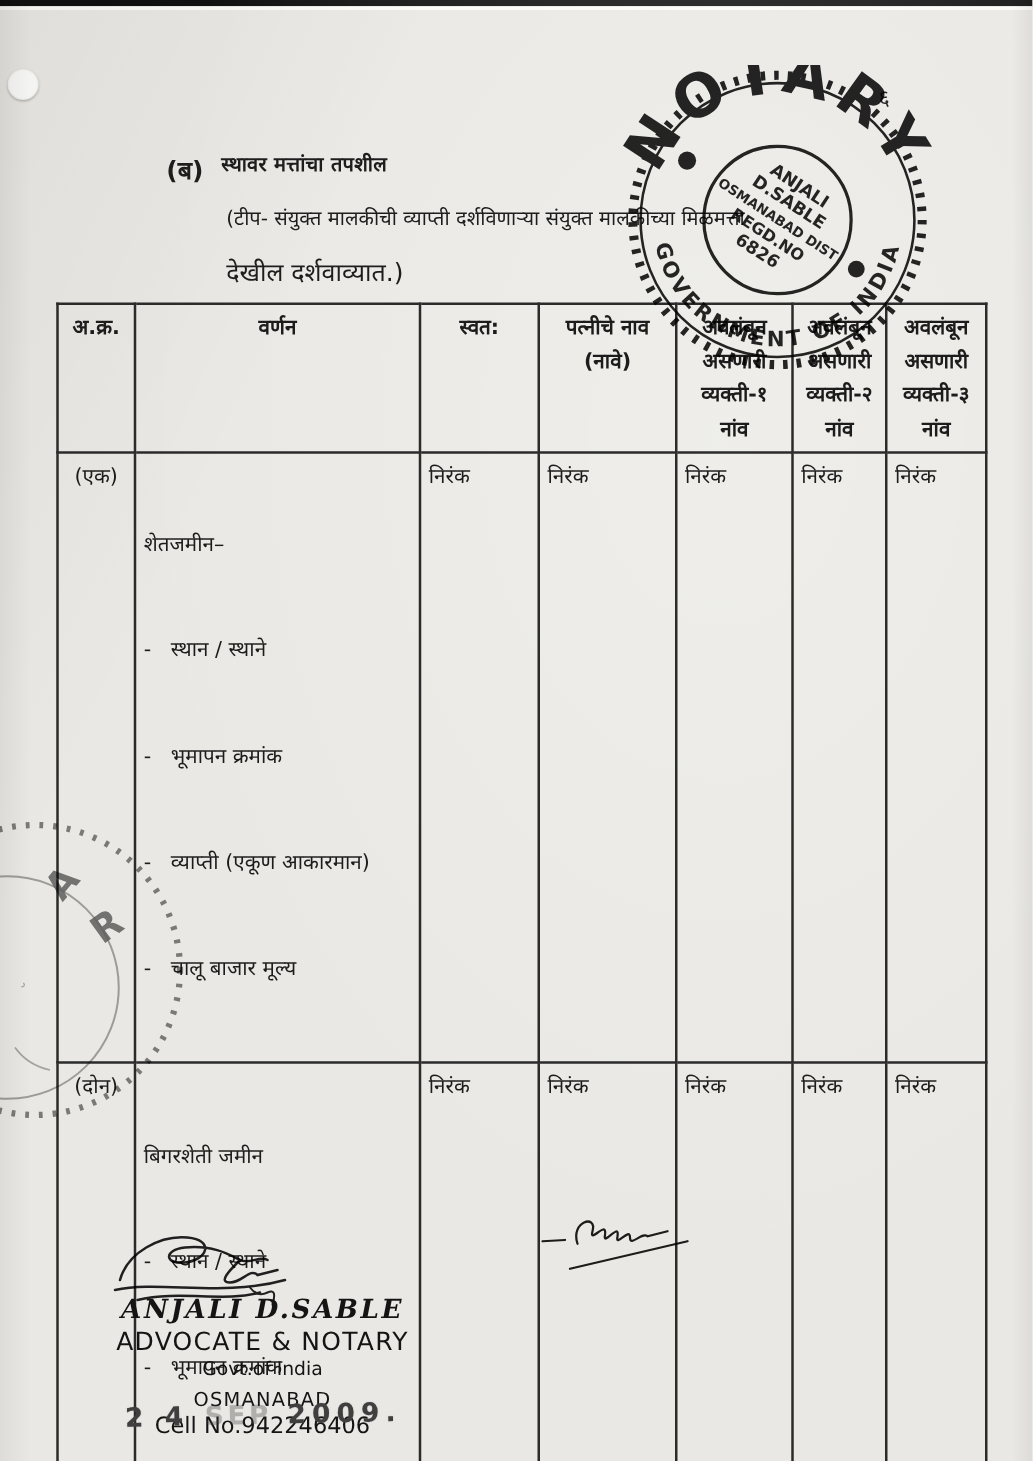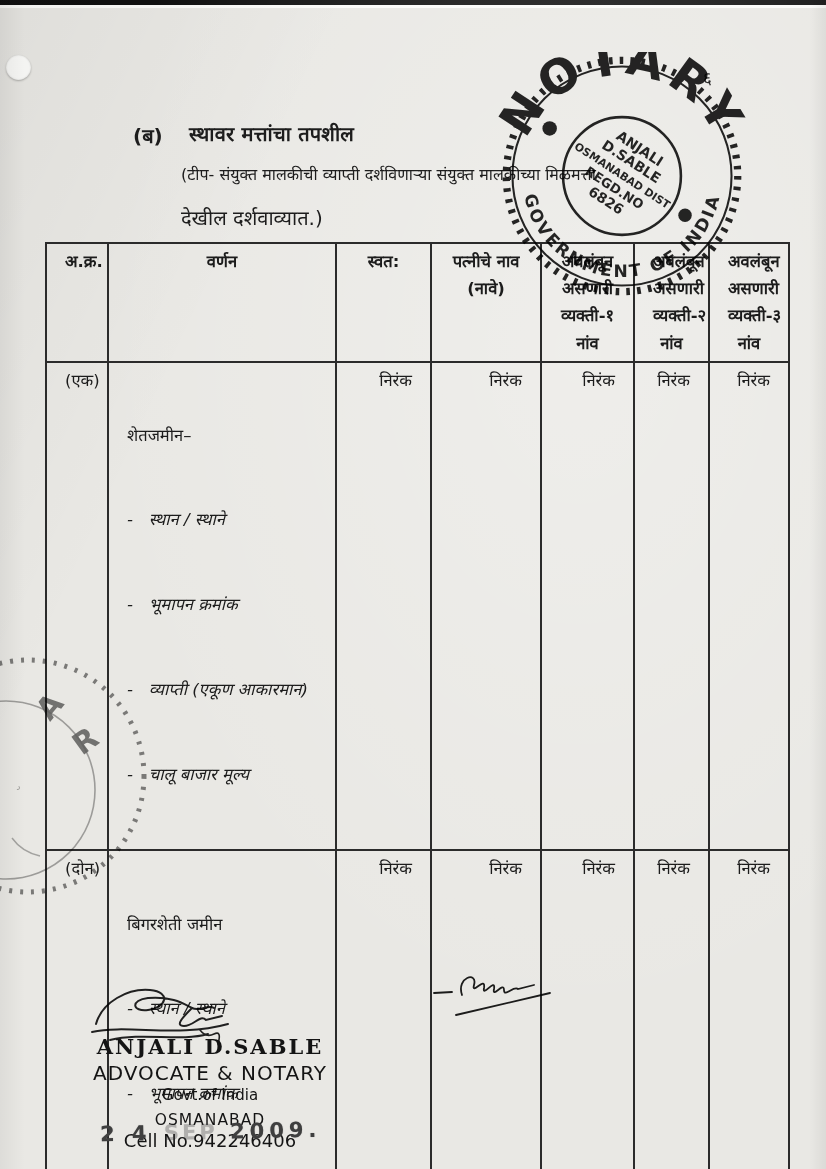--- a/index.html
+++ b/index.html
@@ -21,53 +21,53 @@
       radial-gradient(ellipse at 70% 30%,rgba(255,255,255,.25),rgba(0,0,0,0) 60%);
   }
   .hole-punch{
     position:absolute;left:6px;top:55px;width:25px;height:25px;border-radius:50%;
     background:#fdfdfb;box-shadow:0 1px 2px rgba(0,0,0,.25), inset 0 0 2px rgba(0,0,0,.15);
   }
   .page-number{position:absolute;left:703px;top:66px;font-size:17px;color:#2a2a2a;}
 
   
   .sec-label{position:absolute;left:133px;top:122px;font-size:20px;font-weight:600;}
-  .sec-title{position:absolute;left:189px;top:120px;font-size:20px;font-weight:700;letter-spacing:.2px;}
+  .sec-title{position:absolute;left:177px;top:120px;font-size:16px;font-weight:700;letter-spacing:.2px;}
   .note-1{position:absolute;left:181px;top:163px;font-size:16px;white-space:pre;}
   .note-2{position:absolute;left:181px;top:204px;font-size:20px;}
 
   
   table.decl{
     position:absolute;left:45px;top:242px;width:743px;
     border-collapse:collapse;table-layout:fixed;
   }
   table.decl td{
     border:2px solid #2b2b2b;vertical-align:top;
-    font-size:16.5px;line-height:1.65;padding:4px 18px;
+    font-size:16.5px;line-height:1.65;padding:4px 6px;
     color:#1c1c1c;
   }
   td.hdr{text-align:center;white-space:pre-line;font-weight:600;padding-top:8px;}
   td.sr{text-align:center;padding-top:8px;}
-  td.val{text-align:right;padding-top:8px;}
+  td.val{text-align:left;padding-top:8px;}
   td.desc{padding-left:10px;white-space:pre-wrap;}
   .desc-title{white-space:pre-wrap;line-height:1.8;}
-  .desc-item{white-space:pre-wrap;line-height:1.85;font-style:italic;}
+  .desc-item{white-space:pre-wrap;line-height:1.85;}
 
   
   .stamp-svg{position:absolute;left:498px;top:52px;mix-blend-mode:multiply;opacity:.93;}
   
   .side-stamp-svg{position:absolute;left:0px;top:638px;mix-blend-mode:multiply;opacity:.72;}
 
   
   .sig-main{position:absolute;left:88px;top:982px;mix-blend-mode:multiply;}
   .sig-mid{position:absolute;left:430px;top:965px;mix-blend-mode:multiply;}
 
   
   .sig-block{position:absolute;left:70px;top:1034px;width:280px;text-align:center;color:#141414;}
-  .sig-name{font-size:21px;font-weight:800;letter-spacing:2px;font-family:"DejaVu Serif","Liberation Serif",serif;}
+  .sig-name{font-size:21px;font-weight:800;letter-spacing:2px;font-family:"DejaVu Serif","Liberation Serif",serif;font-style:italic;}
   .sig-l2{font-size:20px;letter-spacing:1px;margin-top:2px;}
   .sig-l3{font-size:15px;margin-top:1px;}
   .sig-l4{font-size:15.5px;letter-spacing:1px;margin-top:7px;}
   .sig-l5{font-size:18px;margin-top:1px;}
 
   
   .date-stamp{
     position:absolute;left:100px;top:1120px;font-size:21px;font-weight:700;
     color:#3f3f3f;letter-spacing:5px;transform:rotate(-1.2deg);
     text-shadow:0 0 1px rgba(60,60,60,.4);

